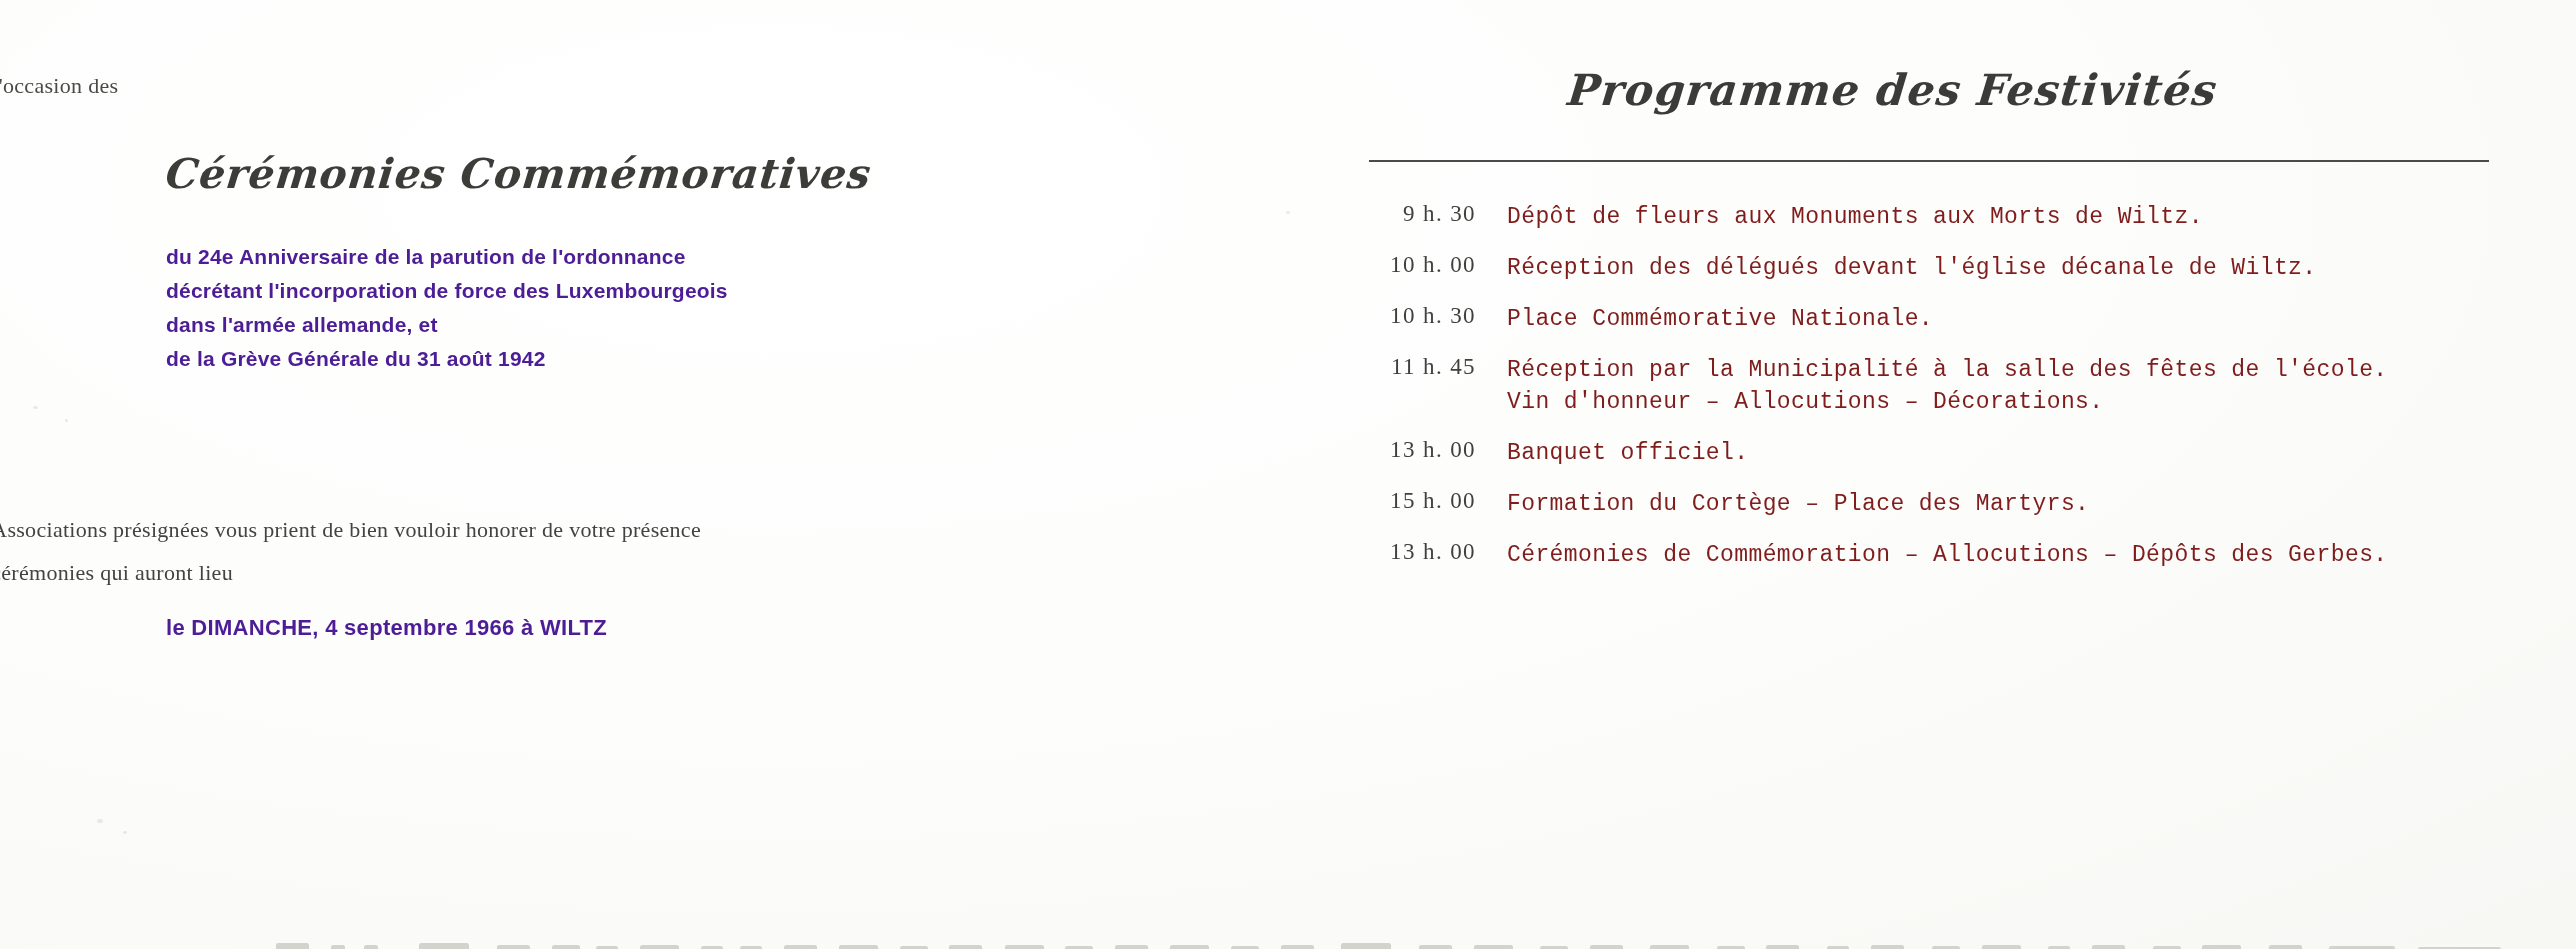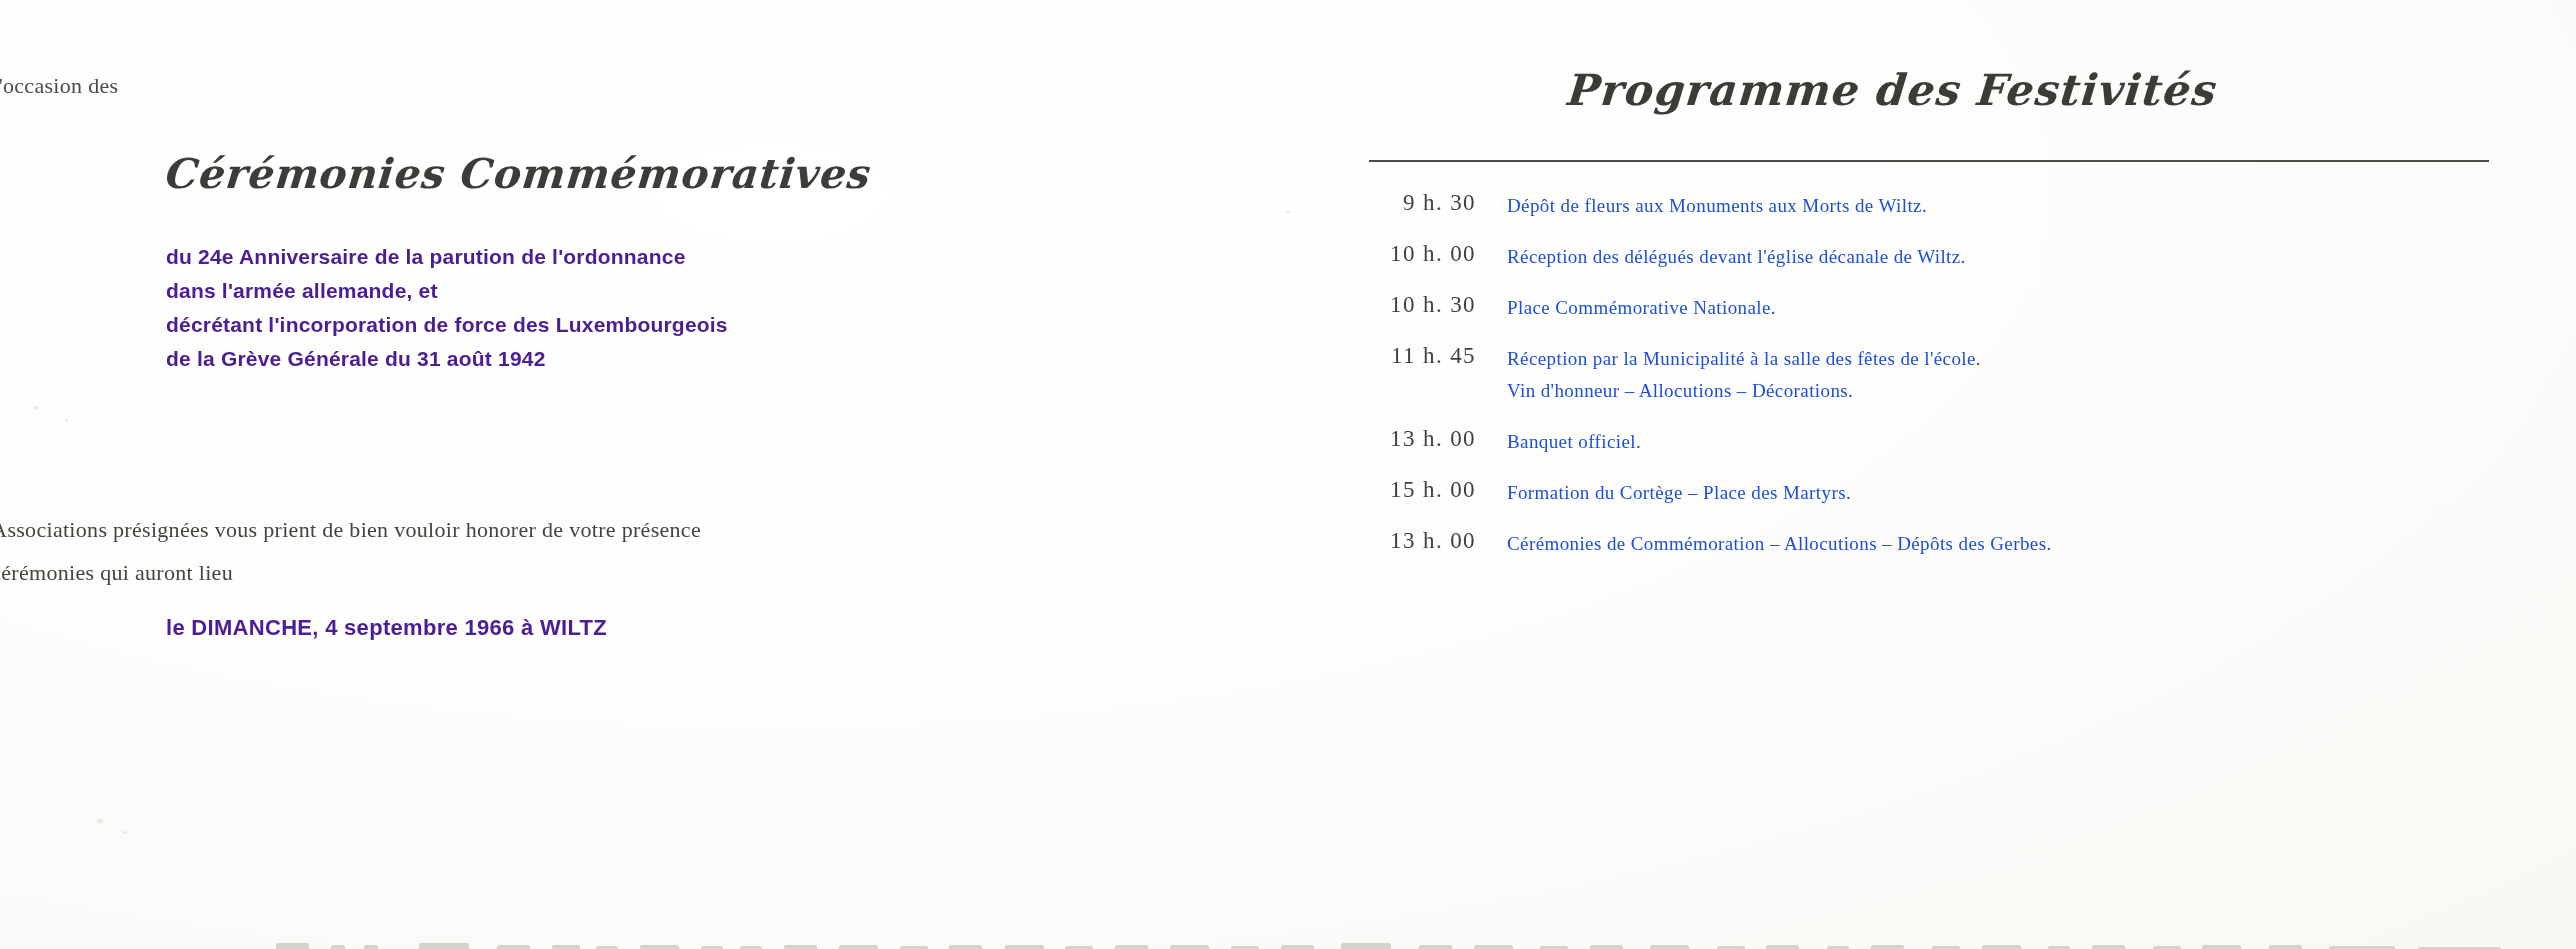--- a/index.html
+++ b/index.html
@@ -135,45 +135,46 @@
     left: 55px;
     top: 160px;
     width: 1120px;
     height: 2.2px;
     background: #4b4b47;
   }
 
   .schedule {
     position: absolute;
     left: 55px;
-    top: 190px;
+    top: 201px;
     width: 1159px;
   }
   .sched-row {
     display: flex;
     align-items: flex-start;
     margin-bottom: 19px;
   }
   .sched-time {
     width: 138px;
     flex: 0 0 138px;
     text-align: right;
     padding-right: 31px;
     font-size: 23px;
     letter-spacing: 1.4px;
     color: #40403d;
     white-space: nowrap;
     box-sizing: border-box;
   }
   .sched-desc {
     flex: 1 1 auto;
-    font-size: 19px;
+    font-size: 23px;
     line-height: 32px;
     letter-spacing: 0.4px;
-    color: #1d4ed8;
+    color: #7f1d1d;
+    font-family: Liberation Mono, monospace;
   }
   .sched-desc div { white-space: nowrap; }
 
   
   .bottom-bleed {
     position: absolute;
     left: 0;
     bottom: 0;
     width: 2576px;
     height: 26.5px;
@@ -195,22 +196,22 @@
 <div class="page">
 
   <div class="left-col">
 
     <div class="lead-line">l'occasion des</div>
 
     <div class="script-title">Cérémonies Commémoratives</div>
 
     <div class="subject">
       <div>du 24e Anniversaire de la parution de l'ordonnance</div>
+      <div>décrétant l'incorporation de force des Luxembourgeois</div>
       <div>dans l'armée allemande, et</div>
-      <div>décrétant l'incorporation de force des Luxembourgeois</div>
       <div>de la Grève Générale du 31 août 1942</div>
     </div>
 
     <div class="invite">
       <div>Associations présignées vous prient de bien vouloir honorer de votre présence</div>
       <div>cérémonies qui auront lieu</div>
     </div>
 
     <div class="date-line">le DIMANCHE, 4 septembre 1966 à WILTZ</div>
 

